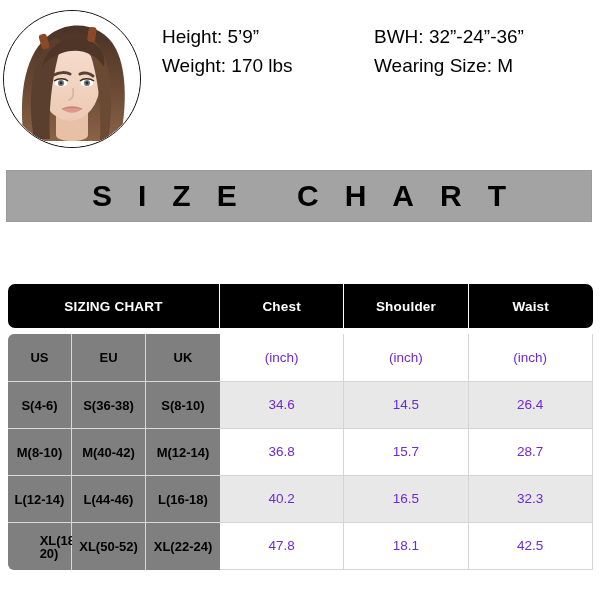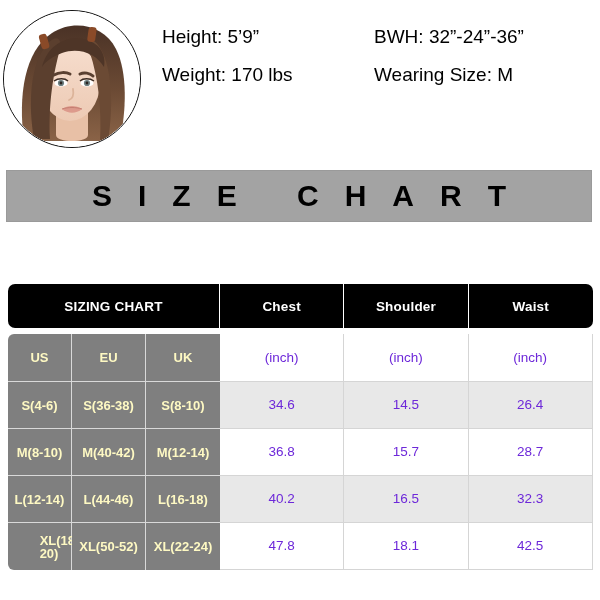--- a/index.html
+++ b/index.html
@@ -50,21 +50,21 @@
   .model-title {
     font-size: 23px;
     font-weight: bold;
     letter-spacing: 0.2px;
     line-height: 1;
     margin: 0 0 12px 2px;
   }
   .info-grid {
     display: grid;
     grid-template-columns: 212px auto;
-    row-gap: 16px;
+    row-gap: 7px;
   }
   .info-item {
     font-size: 19px;
     line-height: 1.18;
     white-space: nowrap;
     margin-left: 2px;
   }
 
   
   .size-chart-banner {
@@ -144,21 +144,21 @@
   .cell {
     box-sizing: border-box;
     display: flex;
     align-items: center;
     justify-content: center;
     font-size: 13.5px;
     line-height: 1;
   }
   .cell.size-cell {
     background: #7f7f7f;
-    color: #fef9c3;
+    color: #000000;
     font-weight: bold;
     border-right: 1px solid #d9d9d9;
     border-bottom: 1px solid #d9d9d9;
     font-size: 13px;
   }
   .cell.size-cell.col-uk {
     border-right: none;
   }
   .cell.value-cell {
     background: #ffffff;

